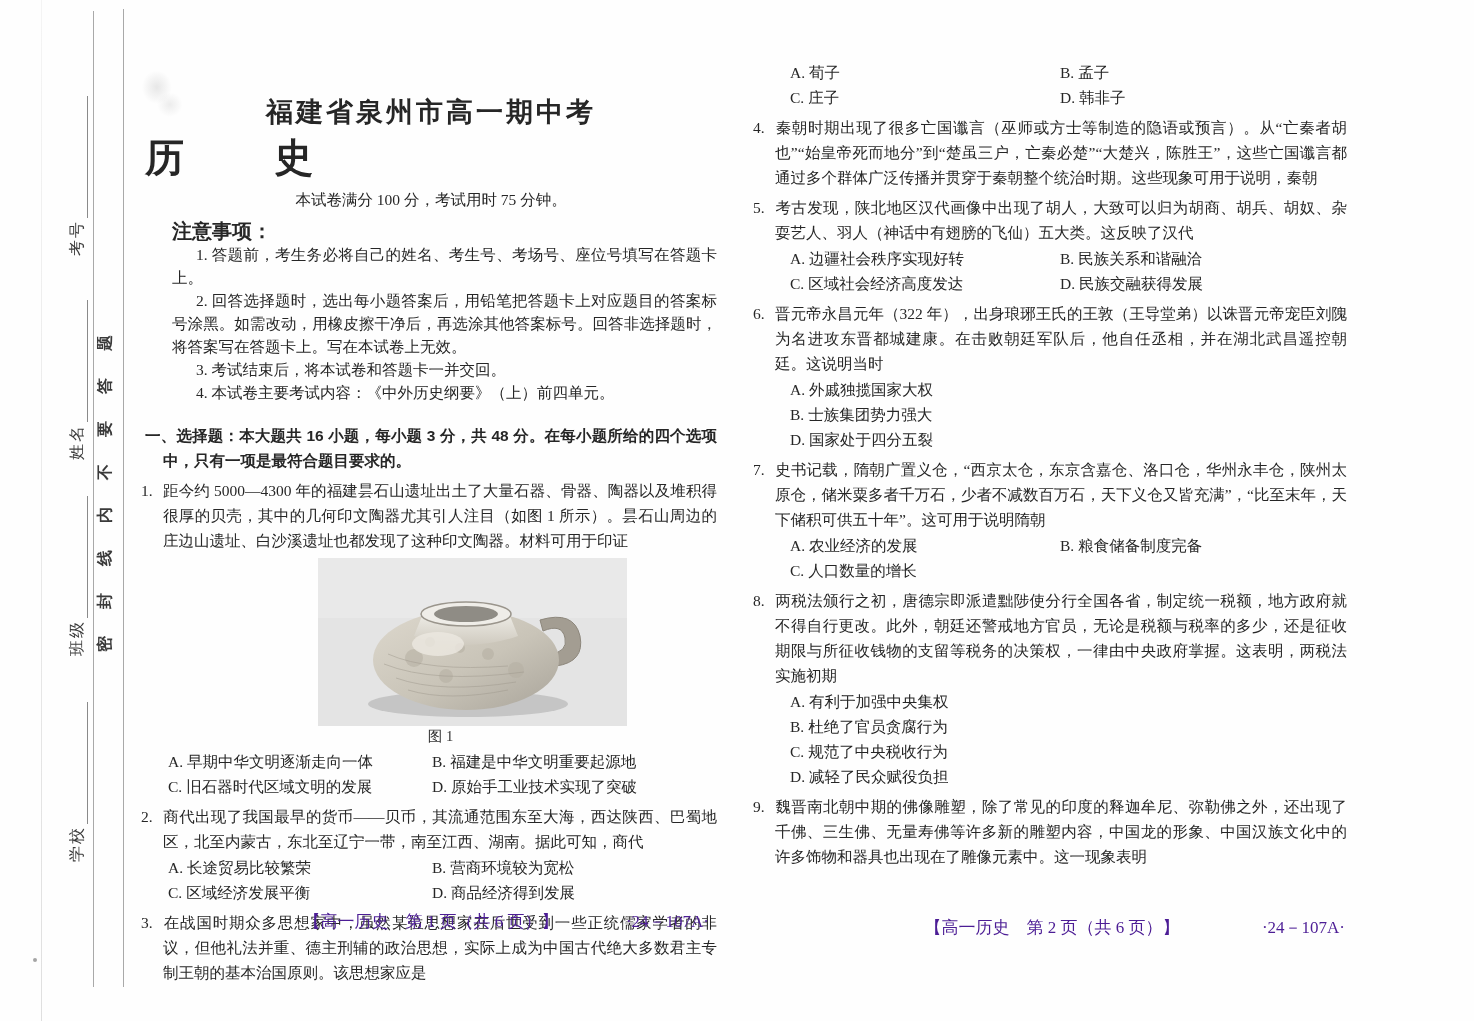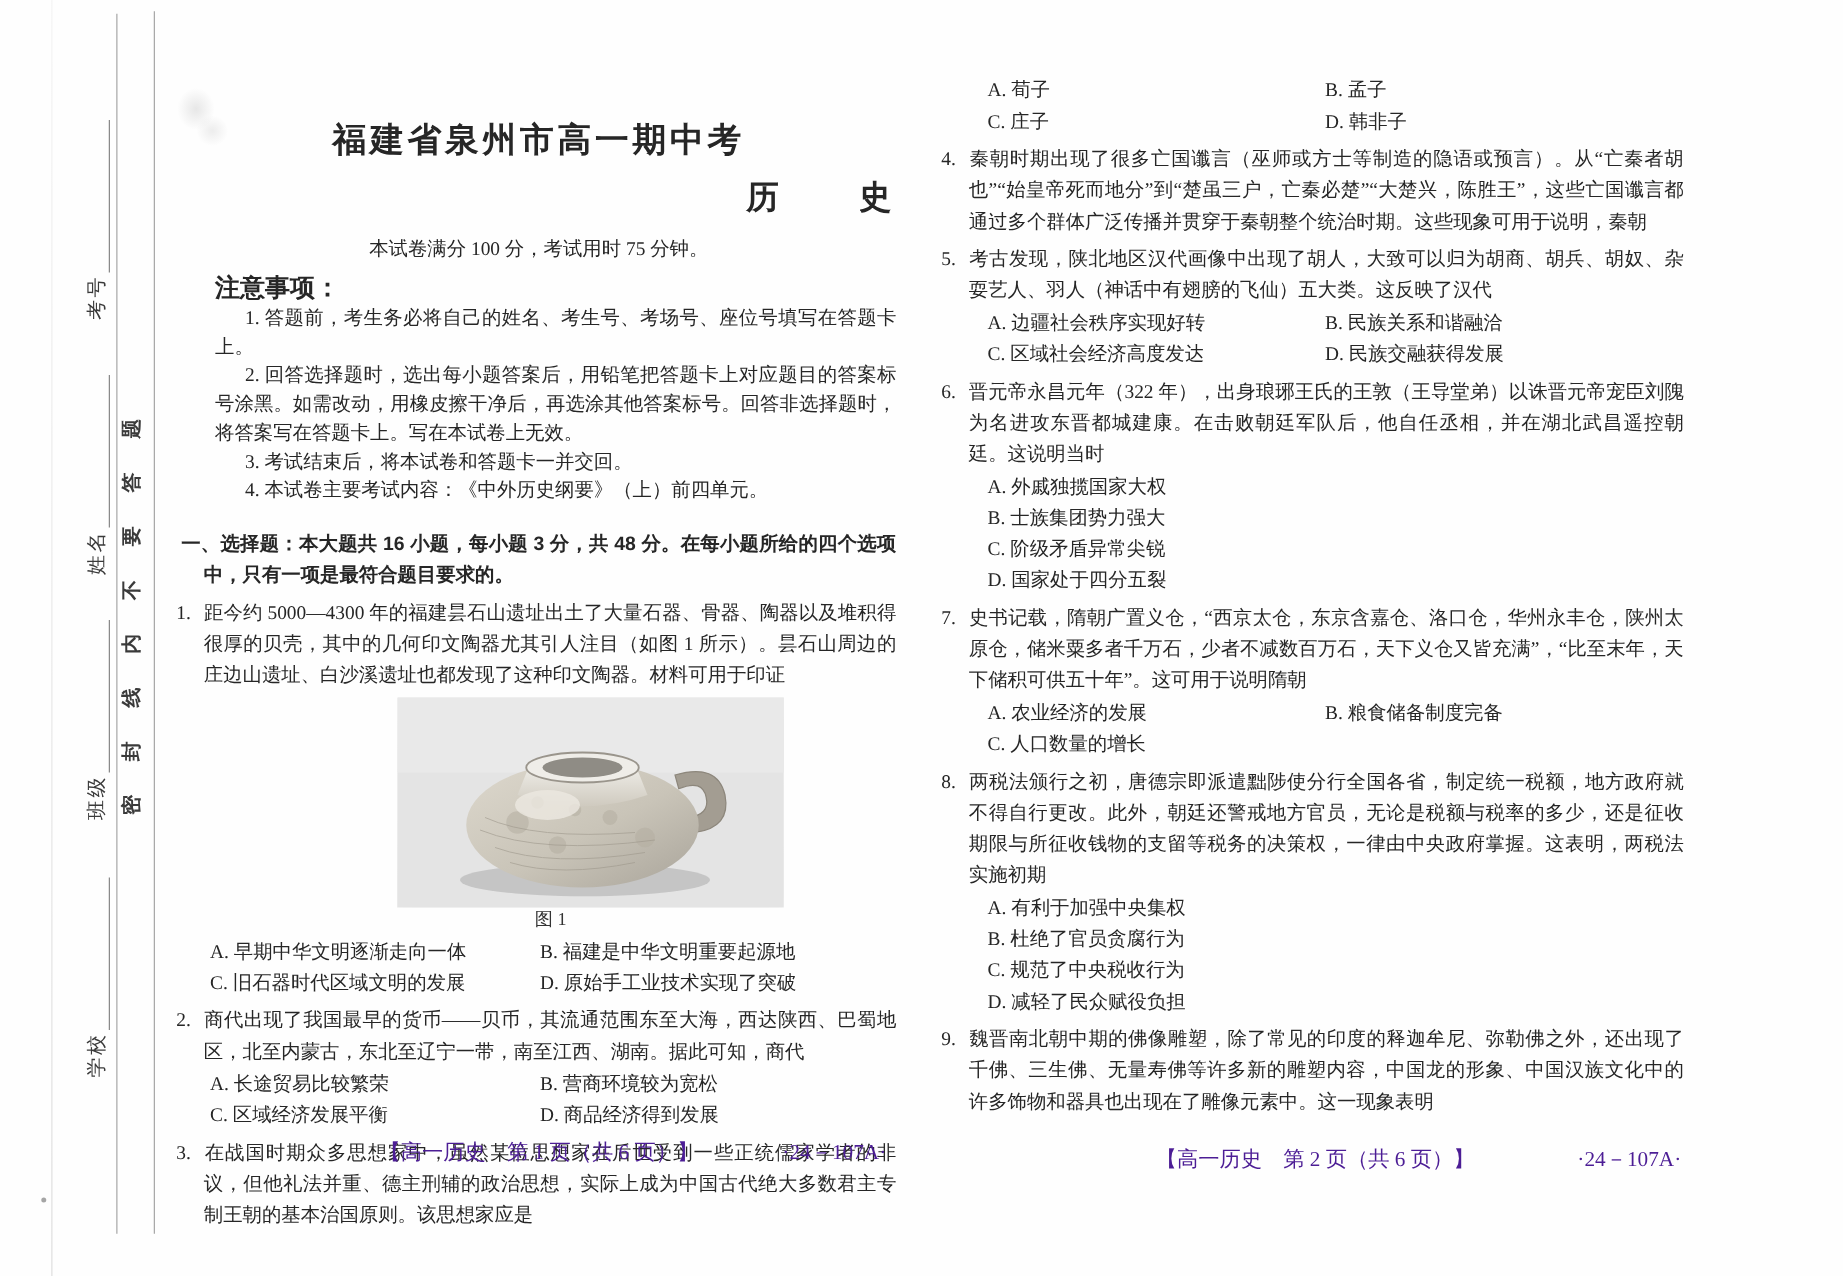--- a/index.html
+++ b/index.html
@@ -38,22 +38,22 @@
     font-size:16px;letter-spacing:27px;white-space:nowrap;color:#3a3a3a;
     font-family:"Liberation Sans", sans-serif;font-weight:bold;
   }
   
   .col{position:absolute;top:55px;font-size:15.5px;line-height:25px;}
   .col-left{left:145px;width:572px;}
   .col-right{left:757px;width:590px;}
   
   .exam-title{text-align:center;font-family:"Liberation Sans", sans-serif;
     font-weight:bold;font-size:27px;line-height:34px;letter-spacing:3px;margin-bottom:5px;margin-top:40px;}
-  .subject{text-align:right;font-family:"Liberation Sans", sans-serif;
-    font-weight:bold;font-size:26px;line-height:47px;letter-spacing:4px;margin-bottom:7px;}
+  .subject{text-align:left;font-family:"Liberation Sans", sans-serif;
+    font-weight:bold;font-size:39px;line-height:47px;letter-spacing:4px;margin-bottom:7px;}
   .exam-info{text-align:center;font-size:15.5px;line-height:24px;margin-bottom:7px;}
   .notice-title{font-family:"Liberation Sans", sans-serif;font-weight:bold;
     font-size:20px;line-height:24px;margin-left:27px;}
   .notice{padding-left:27px;text-indent:24px;line-height:23px;text-align:justify;}
   .section-title{font-family:"Liberation Sans", sans-serif;font-weight:bold;
     padding-left:18px;text-indent:-18px;line-height:25px;margin-top:19px;text-align:justify;}
   
   .q{margin-top:5px;}
   .q-stem{padding-left:22px;text-indent:-22px;text-align:justify;margin-left:-4px;}
   .q-num{display:inline-block;width:22px;text-indent:0;}
@@ -202,21 +202,20 @@
           <div class="opt"><span class="opt-label">B.</span><span>民族关系和谐融洽</span></div>
           <div class="opt"><span class="opt-label">C.</span><span>区域社会经济高度发达</span></div>
           <div class="opt"><span class="opt-label">D.</span><span>民族交融获得发展</span></div>
         </div>
       </div>
       <div class="q">
         <div class="q-stem"><span class="q-num">6.</span><span>晋元帝永昌元年（322 年），出身琅琊王氏的王敦（王导堂弟）以诛晋元帝宠臣刘隗为名进攻东晋都城建康。在击败朝廷军队后，他自任丞相，并在湖北武昌遥控朝廷。这说明当时</span></div>
         <div class="opts list">
           <div class="opt"><span class="opt-label">A.</span><span>外戚独揽国家大权</span></div>
           <div class="opt"><span class="opt-label">B.</span><span>士族集团势力强大</span></div>
-          <div class="opt"><span class="opt-label">C.</span><span>阶级矛盾异常尖锐</span></div>
           <div class="opt"><span class="opt-label">D.</span><span>国家处于四分五裂</span></div>
         </div>
       </div>
       <div class="q">
         <div class="q-stem"><span class="q-num">7.</span><span>史书记载，隋朝广置义仓，“西京太仓，东京含嘉仓、洛口仓，华州永丰仓，陕州太原仓，储米粟多者千万石，少者不减数百万石，天下义仓又皆充满”，“比至末年，天下储积可供五十年”。这可用于说明隋朝</span></div>
         <div class="opts grid">
           <div class="opt"><span class="opt-label">A.</span><span>农业经济的发展</span></div>
           <div class="opt"><span class="opt-label">B.</span><span>粮食储备制度完备</span></div>
           <div class="opt"><span class="opt-label">C.</span><span>人口数量的增长</span></div>
         </div>

